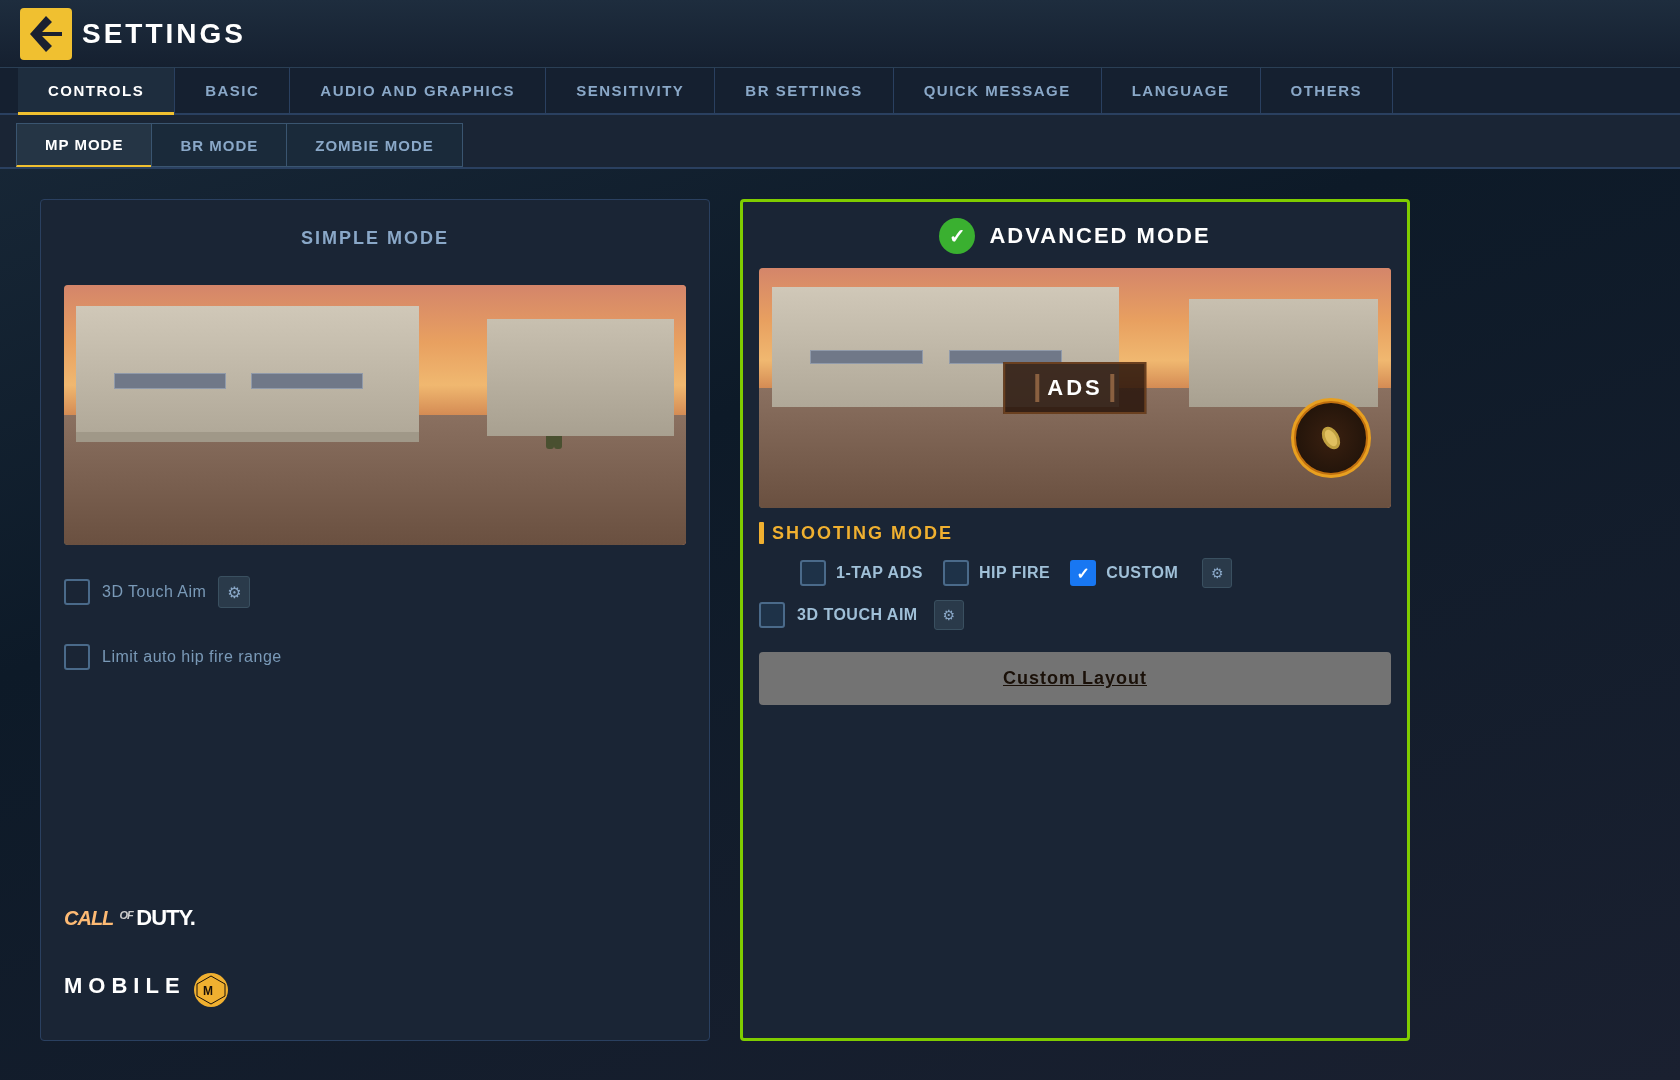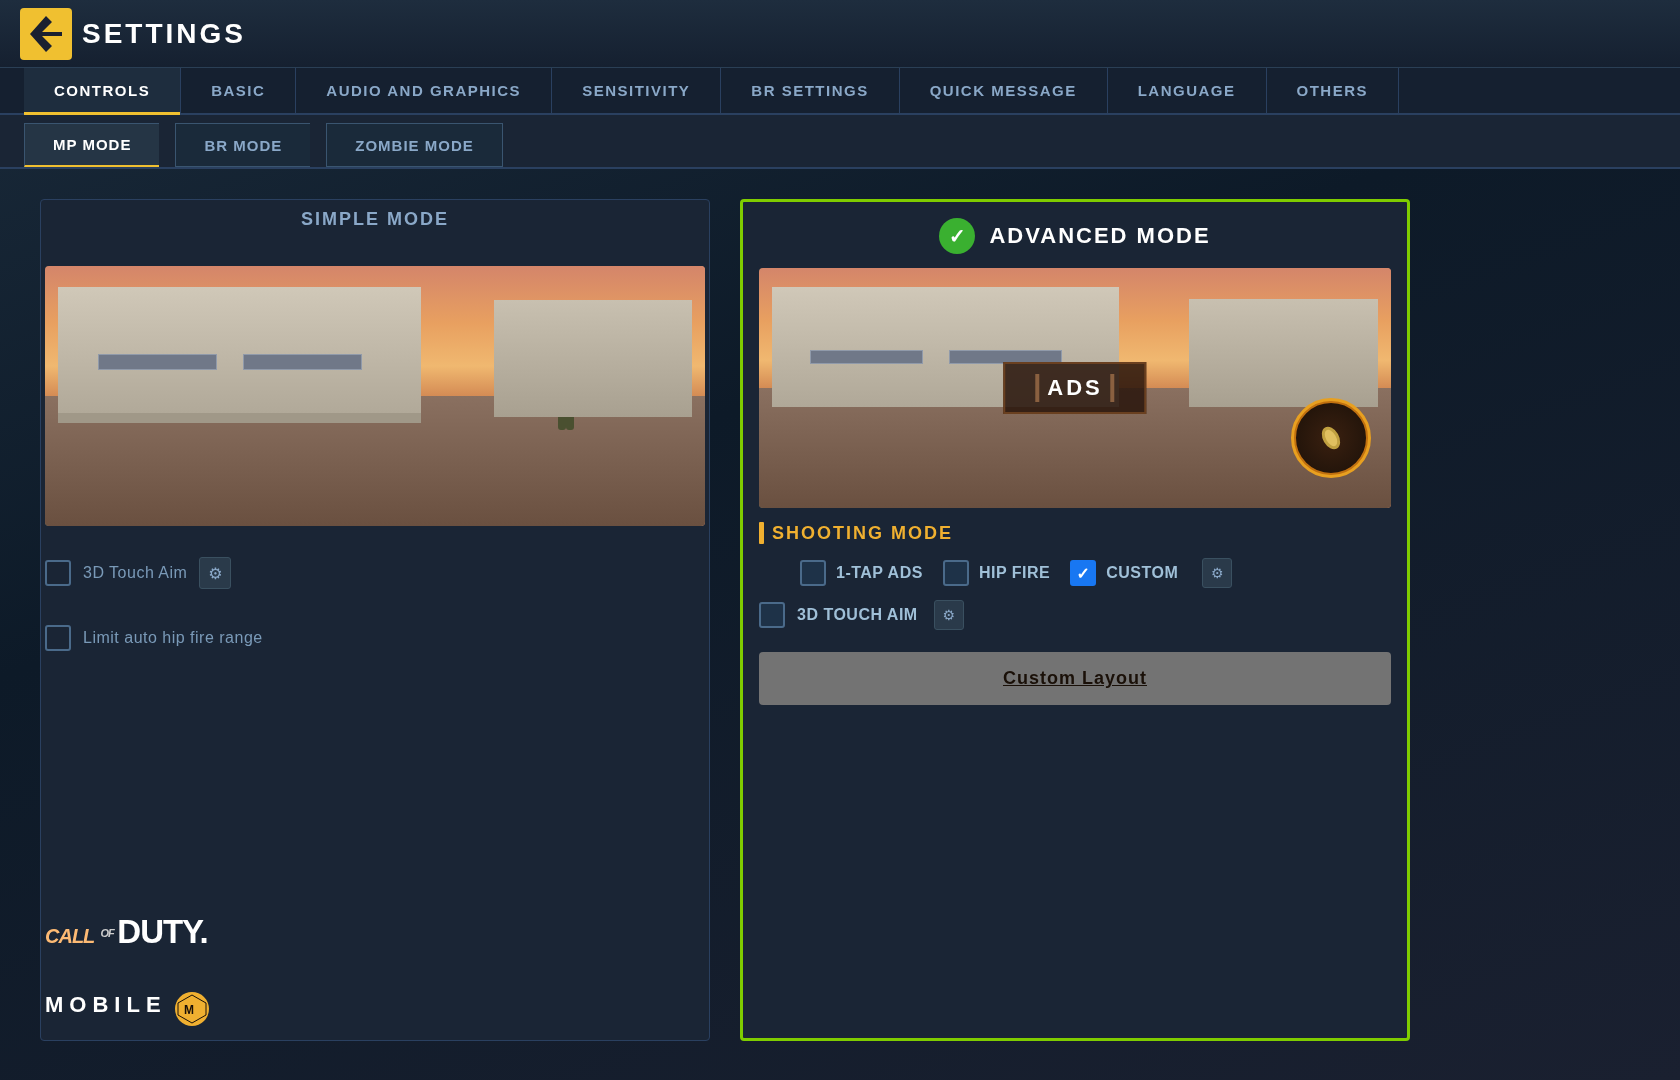--- a/index.html
+++ b/index.html
@@ -70,21 +70,21 @@
       font-weight: 700;
       cursor: pointer;
       text-transform: uppercase;
     }
 
     
     .main-tabs {
       display: flex;
       background: #152030;
       border-bottom: 2px solid #2a4060;
-      padding: 0 24px;
+      padding: 0 18px;
     }
     .main-tab {
       padding: 14px 30px;
       font-size: 15px;
       font-weight: 700;
       letter-spacing: 1.5px;
       color: #8aa8c8;
       text-transform: uppercase;
       cursor: pointer;
       border: none;
@@ -103,23 +103,23 @@
       left: 0;
       right: 0;
       height: 3px;
       background: #f0c030;
     }
 
     
     .sub-tabs {
       display: flex;
       background: #1a2535;
-      padding: 8px 24px 0;
+      padding: 8px 16px 0;
       border-bottom: 2px solid #2a4060;
-      gap: 16px;
+      gap: 0;
     }
     .sub-tab {
       padding: 12px 28px;
       font-size: 15px;
       font-weight: 700;
       letter-spacing: 1px;
       color: #8aa8c8;
       text-transform: uppercase;
       cursor: pointer;
       border: 1px solid #3a5570;
@@ -143,21 +143,21 @@
       height: calc(1080px - 68px - 52px - 58px);
     }
 
     
     .left-panel {
       flex: 1;
       max-width: 670px;
       background: #1a2535;
       border: 1px solid #2a4060;
       border-radius: 4px;
-      padding: 4px;
+      padding: 23px;
       display: flex;
       flex-direction: column;
       gap: 26px;
     }
     .mode-title {
       text-align: center;
       font-size: 18px;
       font-weight: 700;
       letter-spacing: 2px;
       color: #8aa8c8;
@@ -545,21 +545,21 @@
     </div>
     <div class="option-row">
       <div class="checkbox-empty"></div>
       <span class="option-label">Limit auto hip fire range</span>
     </div>
 
     <div class="cod-logo">
       <div class="cod-title">
         <span style="font-style:italic;font-size:20px;color:#fdba74;">CALL</span>
         <span style="font-size:16px;color:#ccc;font-style:italic;"> <sup style="font-size:11px;">OF</sup> </span>
-        <span style="font-weight:900;font-size:33px;color:#fff;">DUTY.</span>
+        <span style="font-weight:900;font-size:22px;color:#fff;">DUTY.</span>
       </div>
       <div class="cod-subtitle">
         <span style="font-size:22px;font-weight:900;letter-spacing:6px;">MOBILE</span>
         <div class="mobile-badge">
           <svg width="32" height="32" viewBox="0 0 32 32">
             <polygon points="16,2 30,10 30,22 16,30 2,22 2,10" fill="#f0b030" stroke="#1a1008" stroke-width="1"></polygon>
             <text x="8" y="21" font-size="12" font-weight="900" fill="#1a1008">M</text>
           </svg>
         </div>
       </div>

